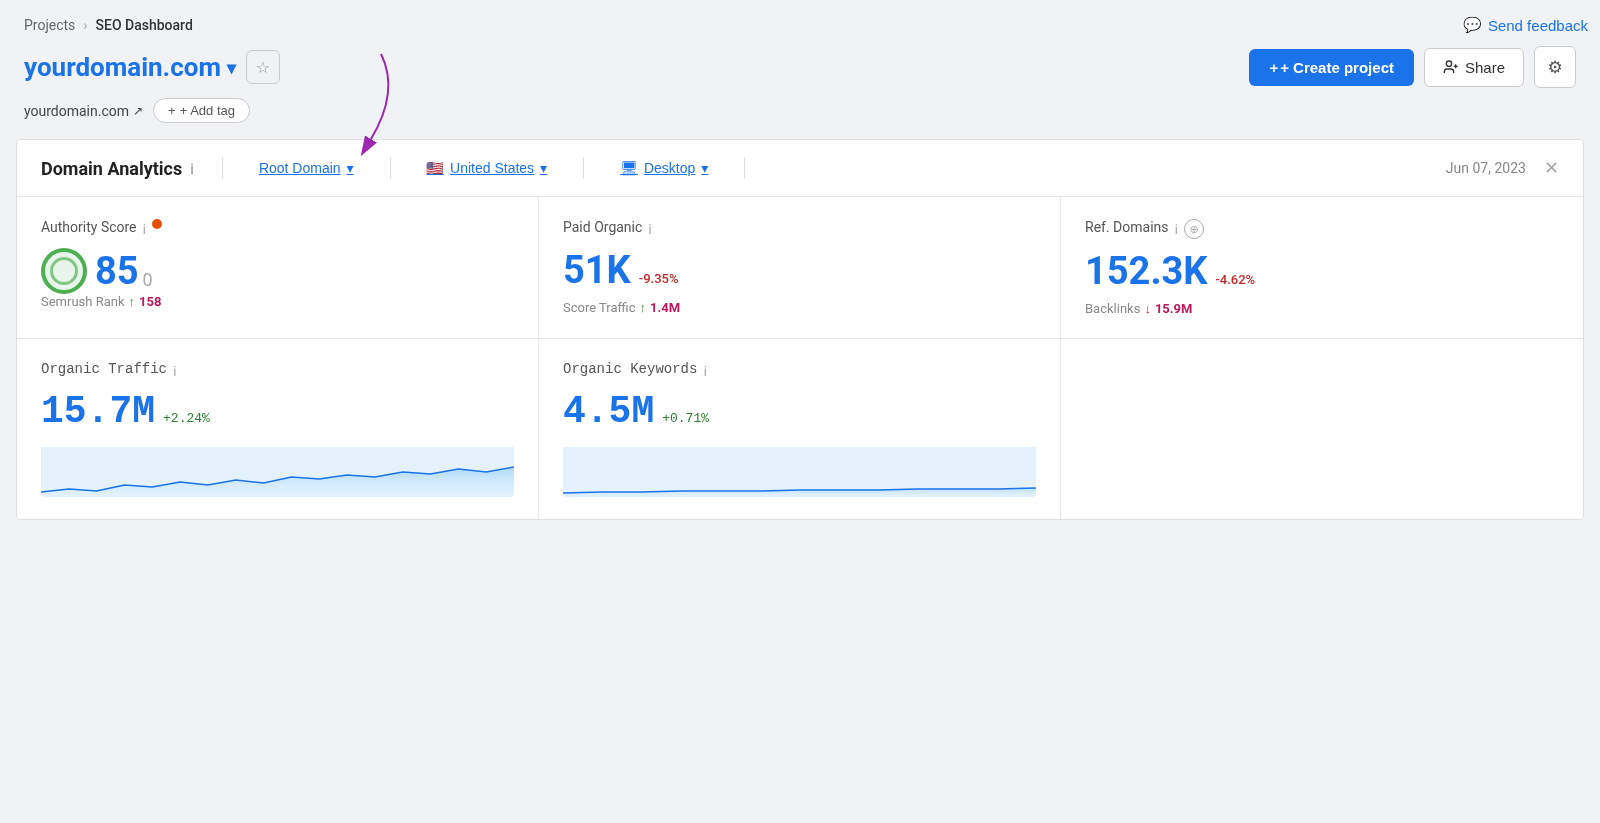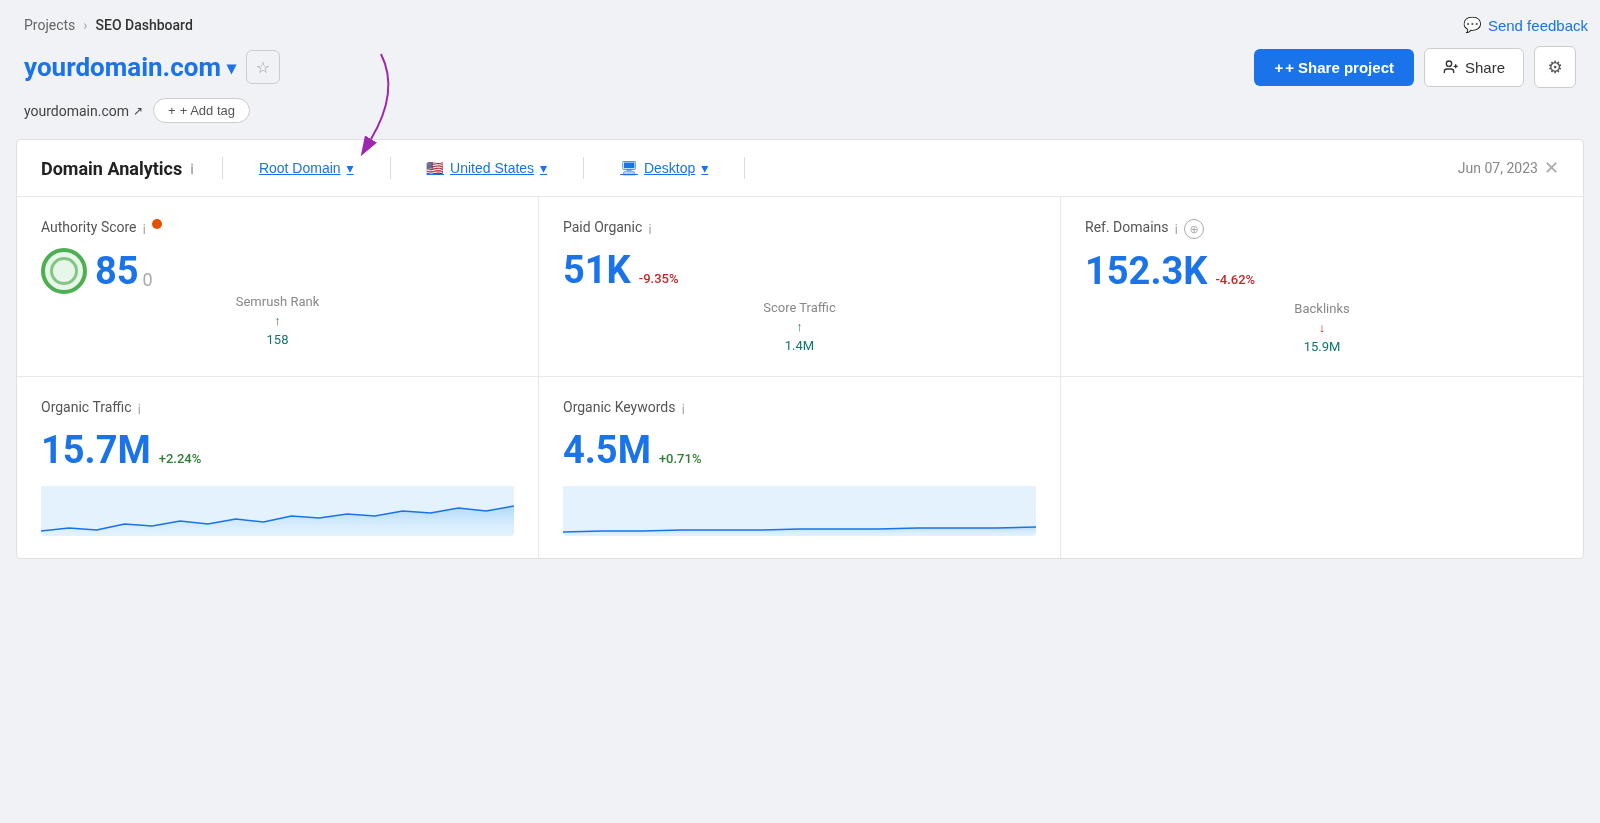--- a/index.html
+++ b/index.html
@@ -219,21 +219,21 @@
       padding: 4px 8px;
       text-decoration: underline;
     }
 
     .date-text {
       color: #888;
       font-size: 14px;
       margin-left: auto;
       display: flex;
       align-items: center;
-      gap: 6px;
+      gap: 18px;
     }
 
     .close-btn {
       background: none;
       border: none;
       color: #aaa;
       font-size: 18px;
       cursor: pointer;
     }
 
@@ -294,36 +294,35 @@
       color: #c62828;
       font-weight: 500;
     }
 
     .sub-metric {
       font-size: 13px;
       color: #888;
       display: flex;
       align-items: center;
       gap: 4px;
-      flex-direction: column;
     }
 
     .sub-metric .up-arrow {
       color: #2e7d32;
       font-weight: bold;
     }
 
     .sub-metric .down-arrow {
       color: #c62828;
       font-weight: bold;
     }
 
     .sub-metric .sub-value {
-      color: #0f766e;
-      font-weight: 400;
+      color: #be185d;
+      font-weight: 700;
     }
 
     
     .authority-circle {
       width: 46px;
       height: 46px;
       border-radius: 50%;
       border: 4px solid #4caf50;
       background: #e8f5e9;
       display: inline-flex;
@@ -357,20 +356,21 @@
 
     
     .metrics-grid-2 {
       display: grid;
       grid-template-columns: 1fr 1fr 1fr;
     }
 
     .metric-cell-2 {
       padding: 22px 24px;
       border-right: 1px solid #e8e8e8;
+      font-family: Liberation Mono, monospace;
     }
 
     .metric-cell-2:last-child {
       border-right: none;
     }
 
     
     .sparkline-container {
       margin-top: 14px;
       height: 50px;
@@ -423,21 +423,21 @@
       <span>yourdomain.com</span>
       <span class="chevron">▾</span>
     </div>
     <button class="star-btn">
       <span>☆</span>
     </button>
   </div>
   <div class="action-buttons">
     <button class="btn-create">
       <span>+</span>
-      <span style="margin-left:-4px">+ Share project</span>
+      <span style="margin-left:-4px">+ Create project</span>
     </button>
     <button class="btn-share">
       <svg width="16" height="16" viewBox="0 0 24 24" fill="none" stroke="currentColor" stroke-width="2">
           <path d="M16 21v-2a4 4 0 0 0-4-4H6a4 4 0 0 0-4 4v2"></path>
           <circle cx="9" cy="7" r="4"></circle>
           <line x1="19" y1="8" x2="19" y2="14"></line>
           <line x1="22" y1="11" x2="16" y2="11"></line>
         </svg>
       <span>Share</span>
     </button>

